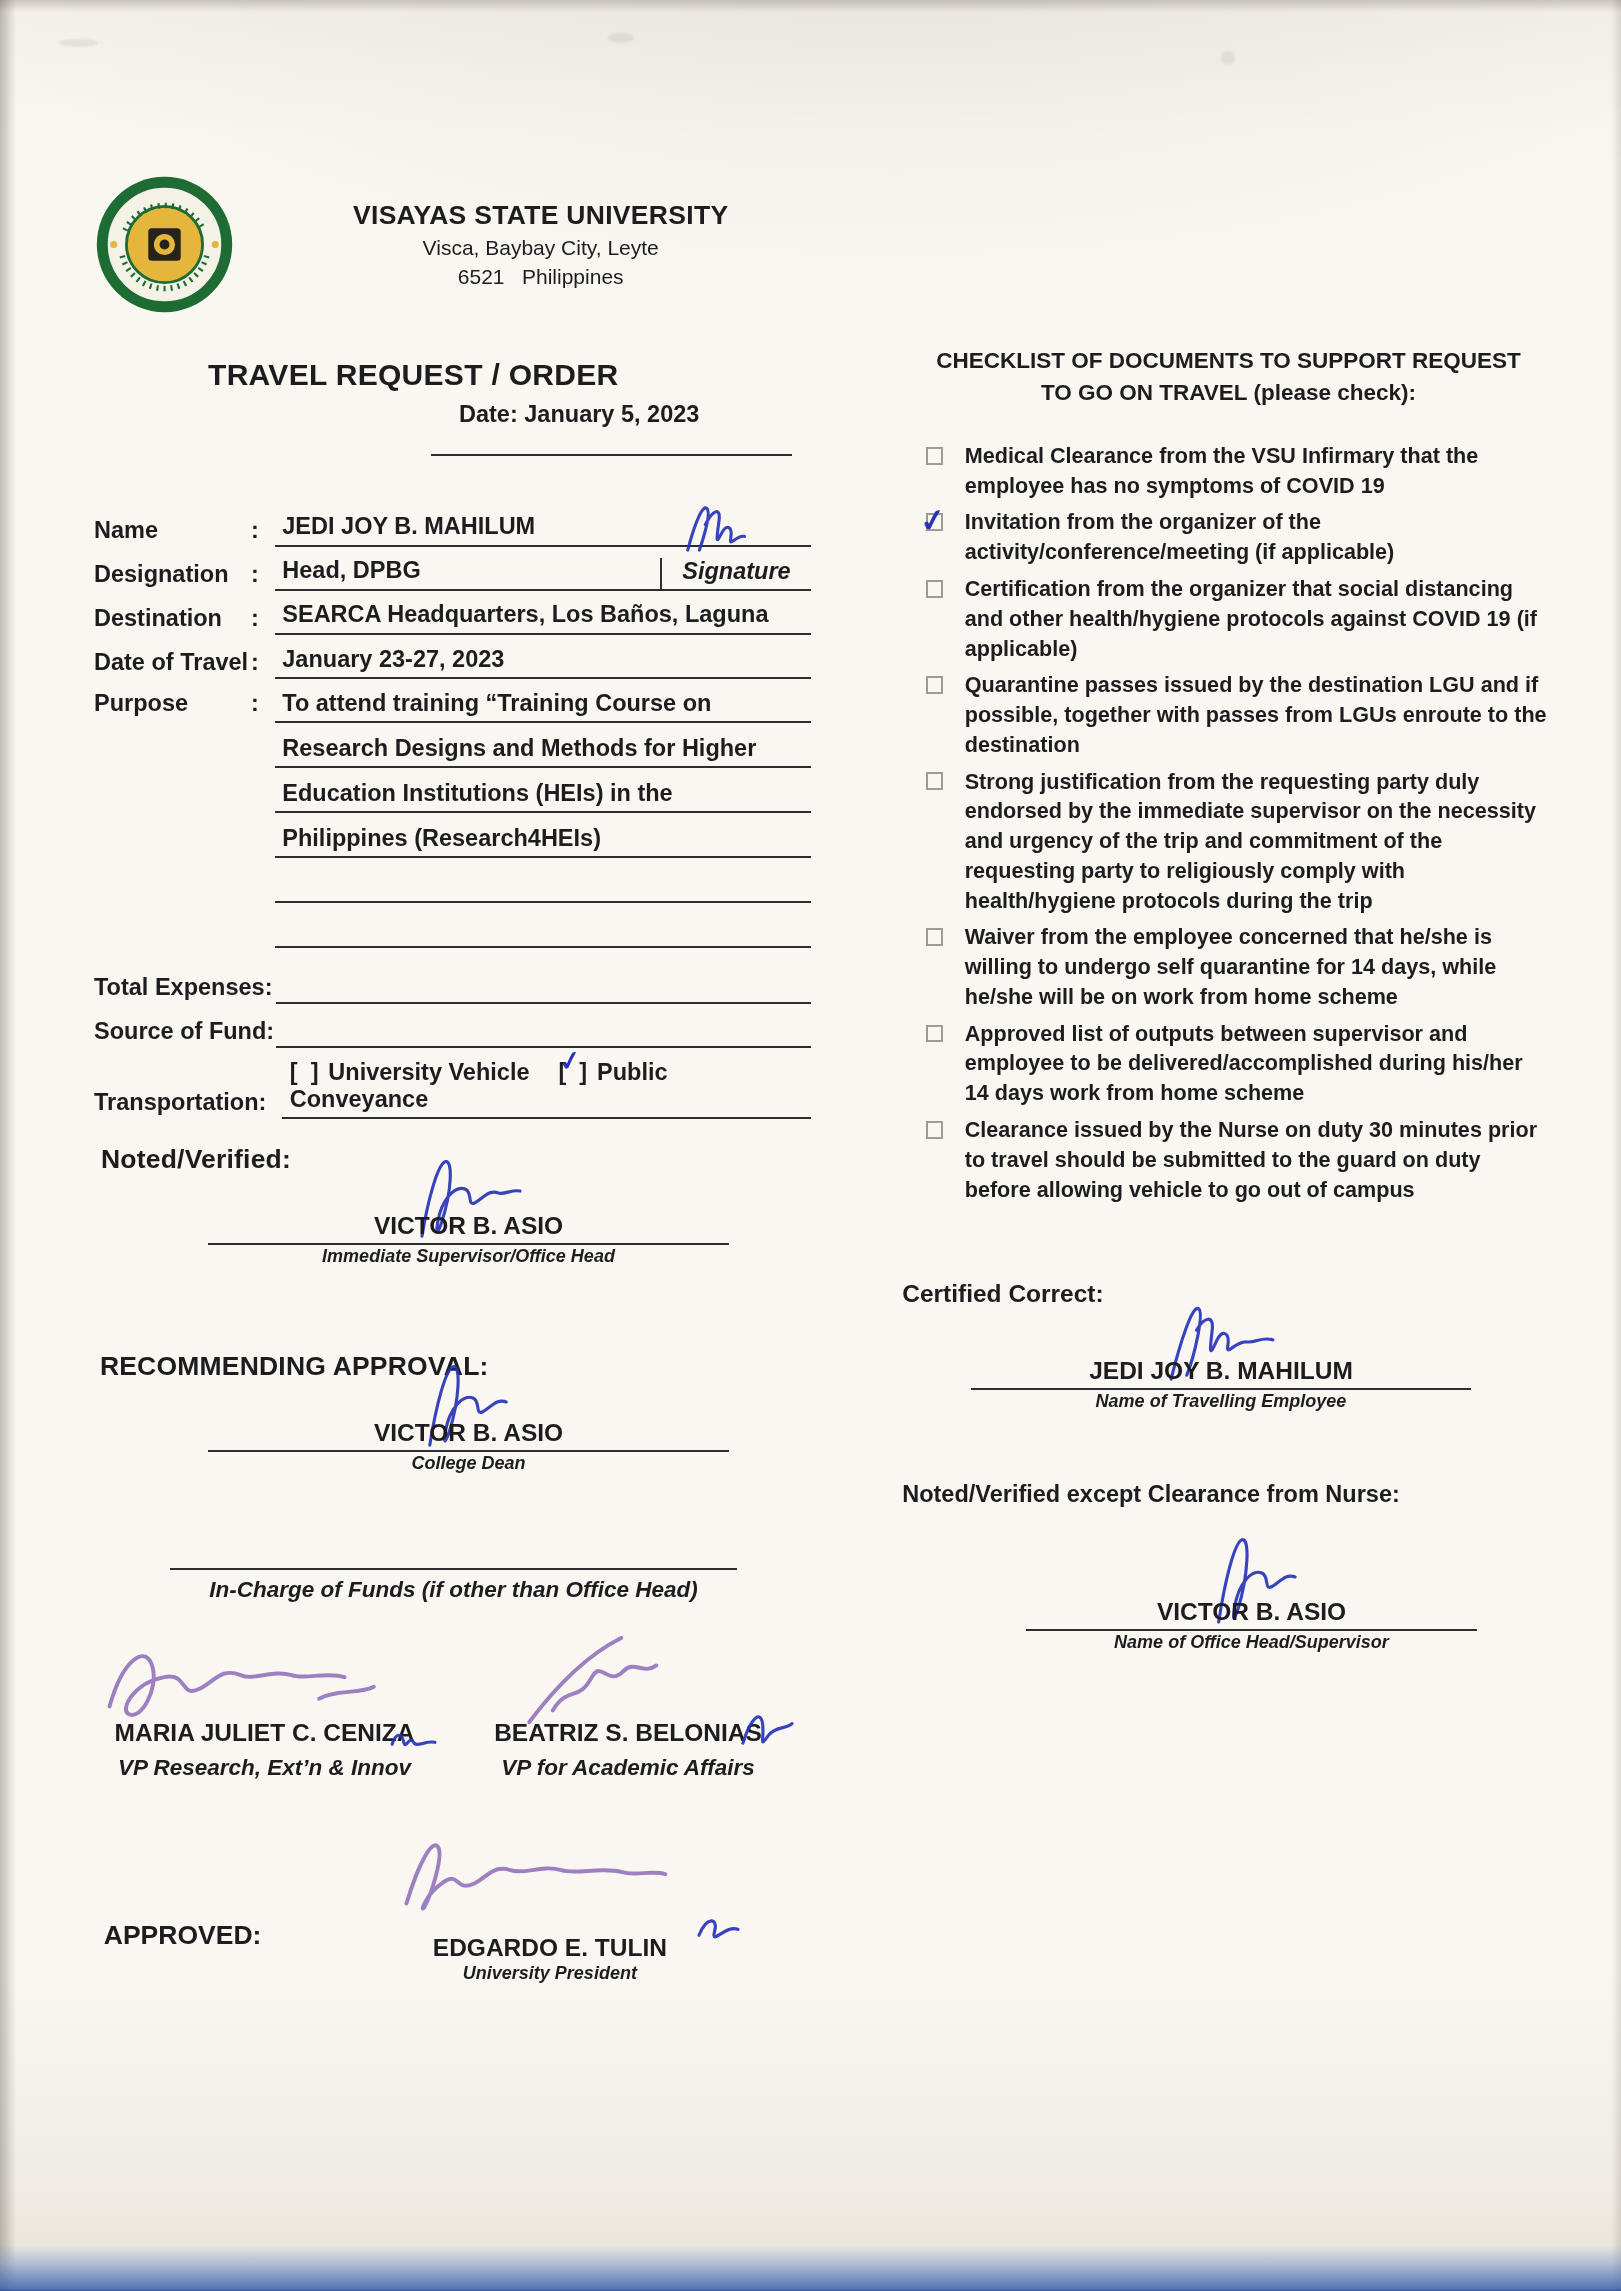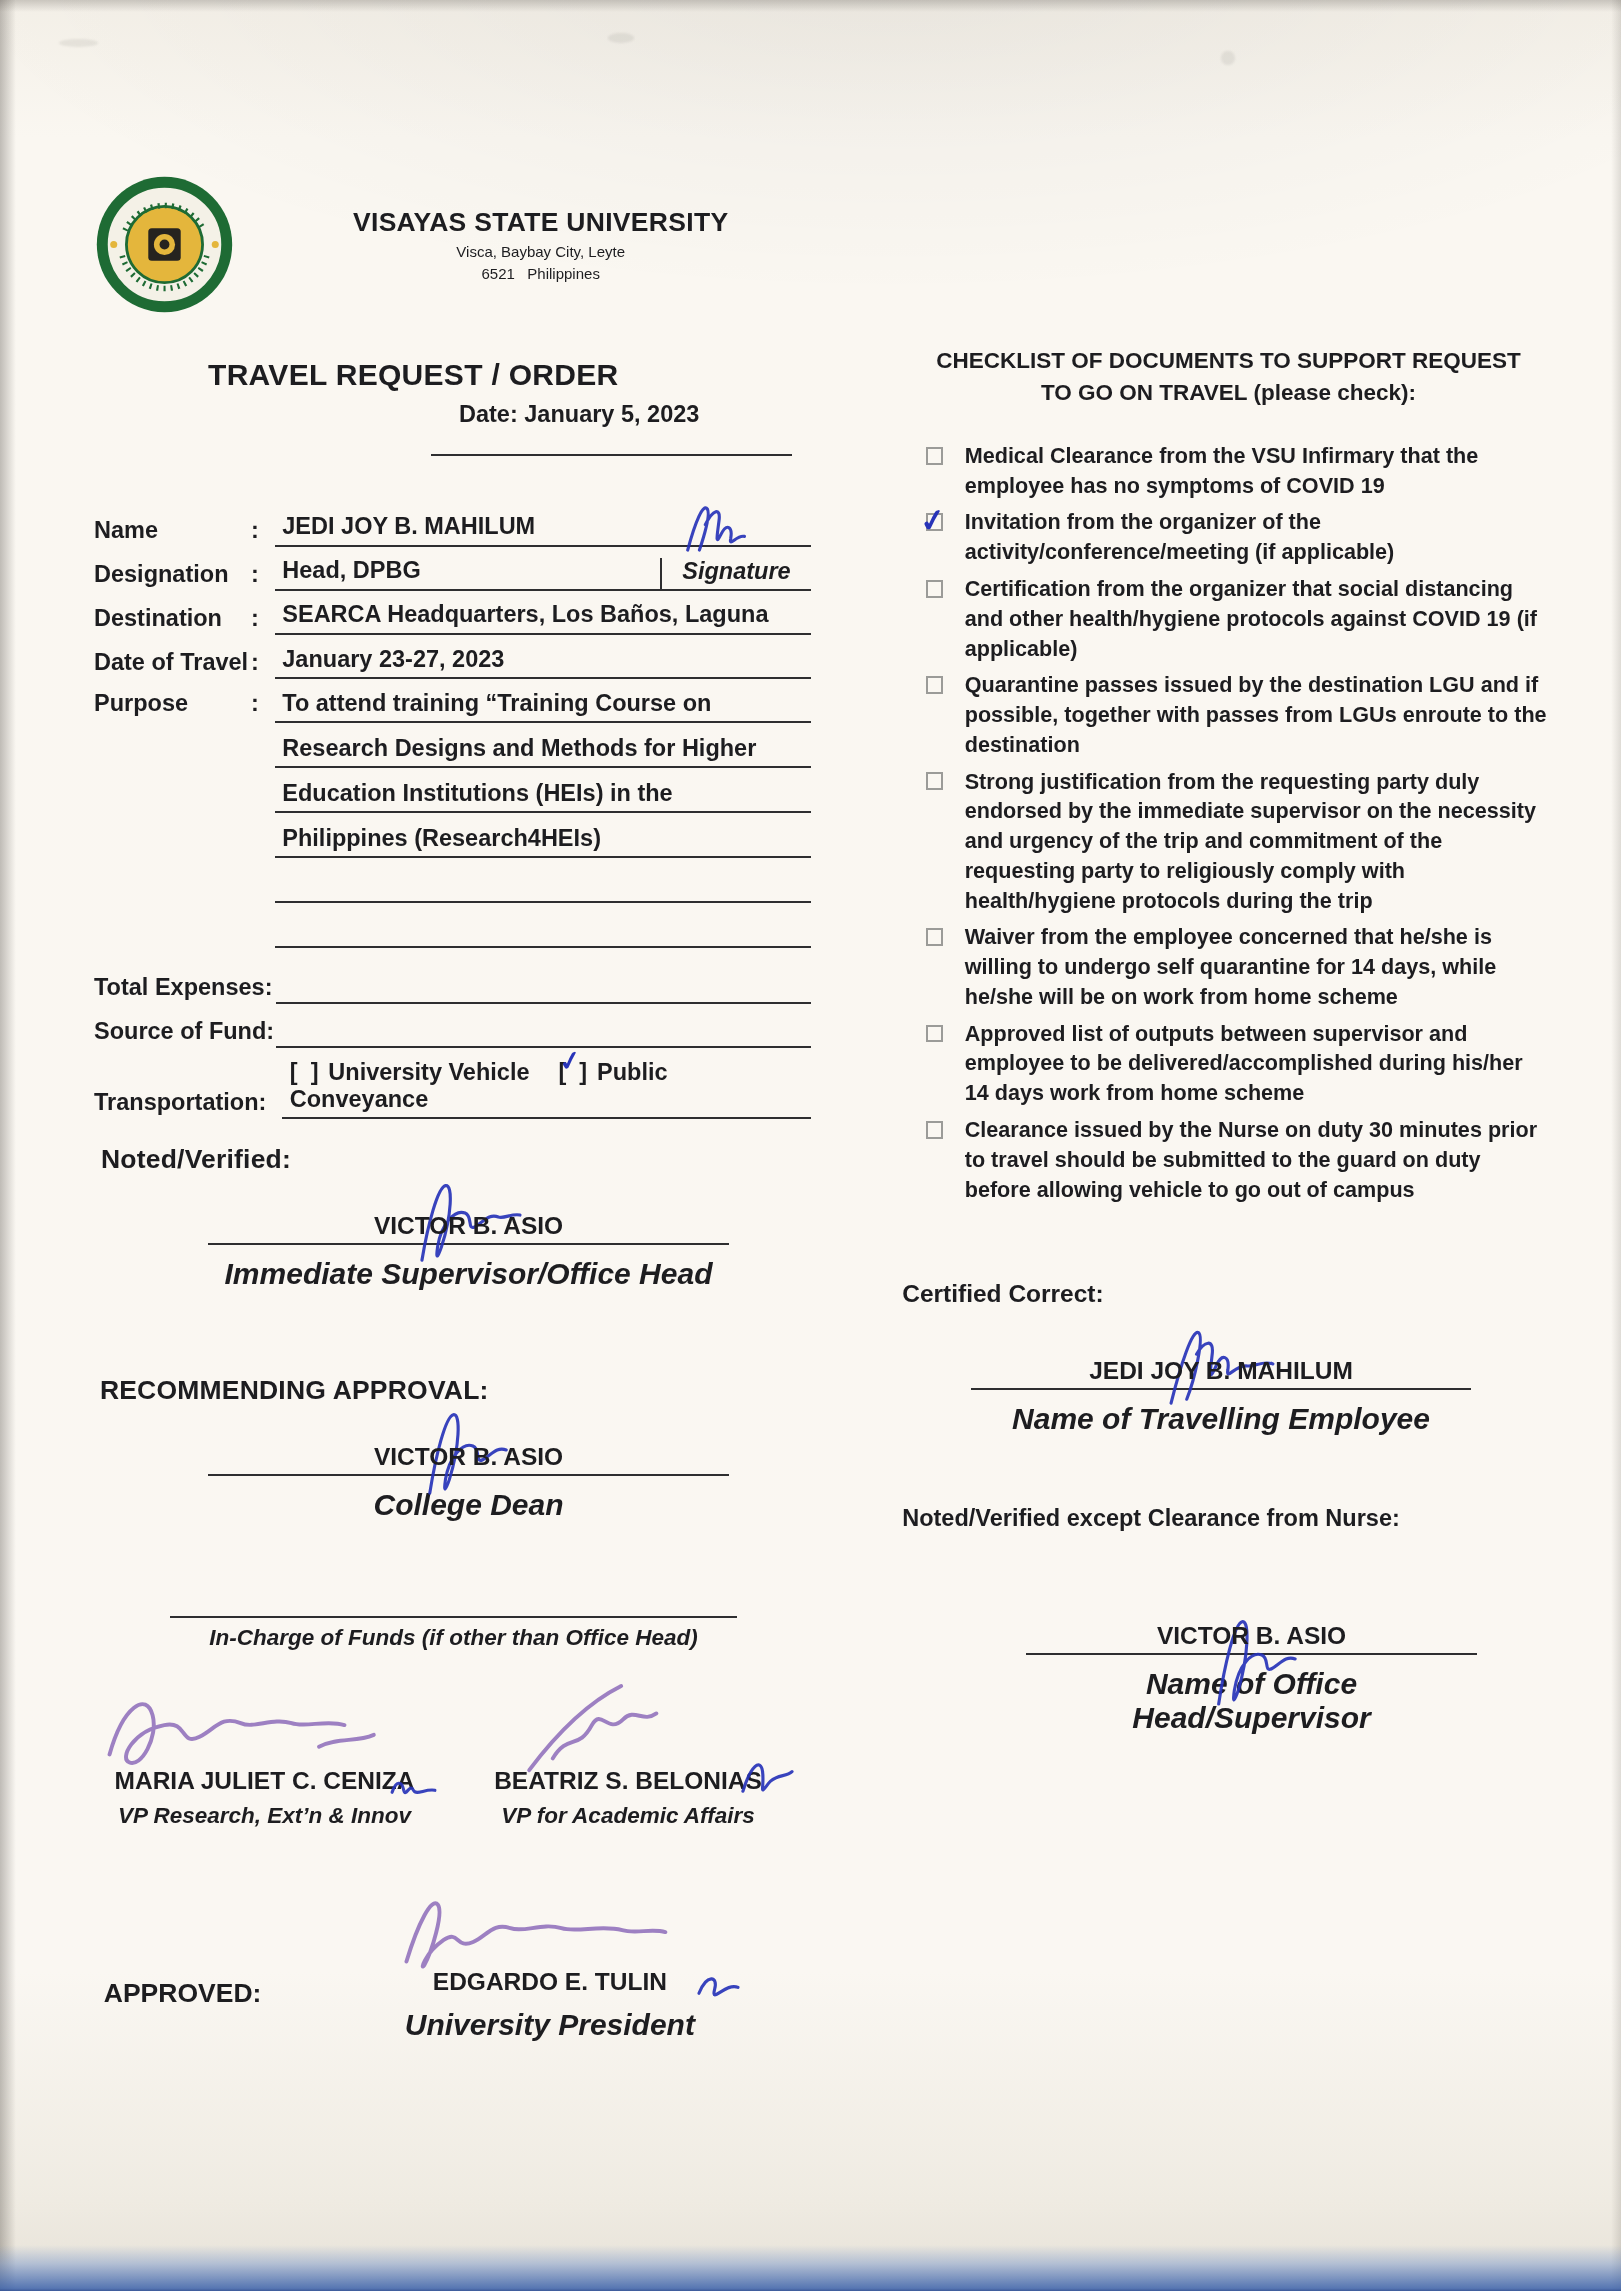--- a/index.html
+++ b/index.html
@@ -22,21 +22,21 @@
     background:linear-gradient(270deg,rgba(55,50,45,.14),rgba(55,50,45,0));}
   .edge-bottom-blue{position:absolute;left:0;right:0;bottom:0;height:47px;
     background:linear-gradient(180deg,rgba(96,134,200,0) 0%,rgba(96,134,200,.40) 40%,rgba(62,100,172,.85) 92%,rgba(40,70,140,.95) 100%);}
   .smudge{position:absolute;background:rgba(90,85,80,.10);border-radius:50%;filter:blur(1px);}
 
   
   .header{position:absolute;top:174px;left:94px;display:flex;align-items:center;}
   .seal{width:141px;height:141px;flex:none;}
   .header-text{text-align:center;margin-left:118px;}
   .uni{font-size:26.5px;font-weight:bold;letter-spacing:0.3px;}
-  .addr{font-size:15px;margin-top:4.9px;}
+  .addr{font-size:21px;margin-top:4.9px;}
   .addr2{white-space:pre;}
 
   
   .col-left{position:absolute;left:94px;top:358px;width:717px;}
   .col-right{position:absolute;left:910px;top:345px;width:637px;}
 
   
   .form-title{font-size:30px;font-weight:bold;margin-left:114px;letter-spacing:0.3px;}
   .form-date{font-size:23.5px;font-weight:bold;margin-left:365px;margin-top:8.8px;}
   .title-rule{width:361px;margin-left:337px;margin-top:26.5px;border-bottom:2px solid #2e2e30;}
@@ -59,21 +59,21 @@
   .tbox.checked .tick{visibility:visible;}
 
   .sec-heading{font-size:26.5px;font-weight:bold;letter-spacing:0.2px;}
   .nv-heading{margin-top:25.5px;margin-left:7px;}
   .ra-heading{margin-top:84px;margin-left:5.9px;}
 
   .sigblock{position:relative;width:521px;text-align:center;}
   .sigblock .pen-sig{position:absolute;left:50%;transform:translateX(-50%);bottom:23.5px;z-index:1;}
   .sig-name{font-size:24.5px;font-weight:bold;position:relative;z-index:2;}
   .sig-rule{border-bottom:2px solid #2e2e30;margin-top:2.9px;}
-  .sig-role{font-size:30px;font-weight:bold;font-style:italic;margin-top:12px;}
+  .sig-role{font-size:18px;font-weight:bold;font-style:italic;margin-top:1px;}
   .nv-block{margin-top:37px;margin-left:114px;}
   .ra-block{margin-top:37px;margin-left:114px;}
 
   .incharge{margin-top:94px;margin-left:76px;width:567px;text-align:center;}
   .incharge-rule{border-bottom:2px solid #2e2e30;}
   .incharge-role{font-size:22.5px;font-weight:bold;font-style:italic;margin-top:6.9px;}
 
   .vp-row{display:flex;margin-top:116px;}
   .vp-block{position:relative;text-align:center;}
   .vp-block.b1{width:341px;}

